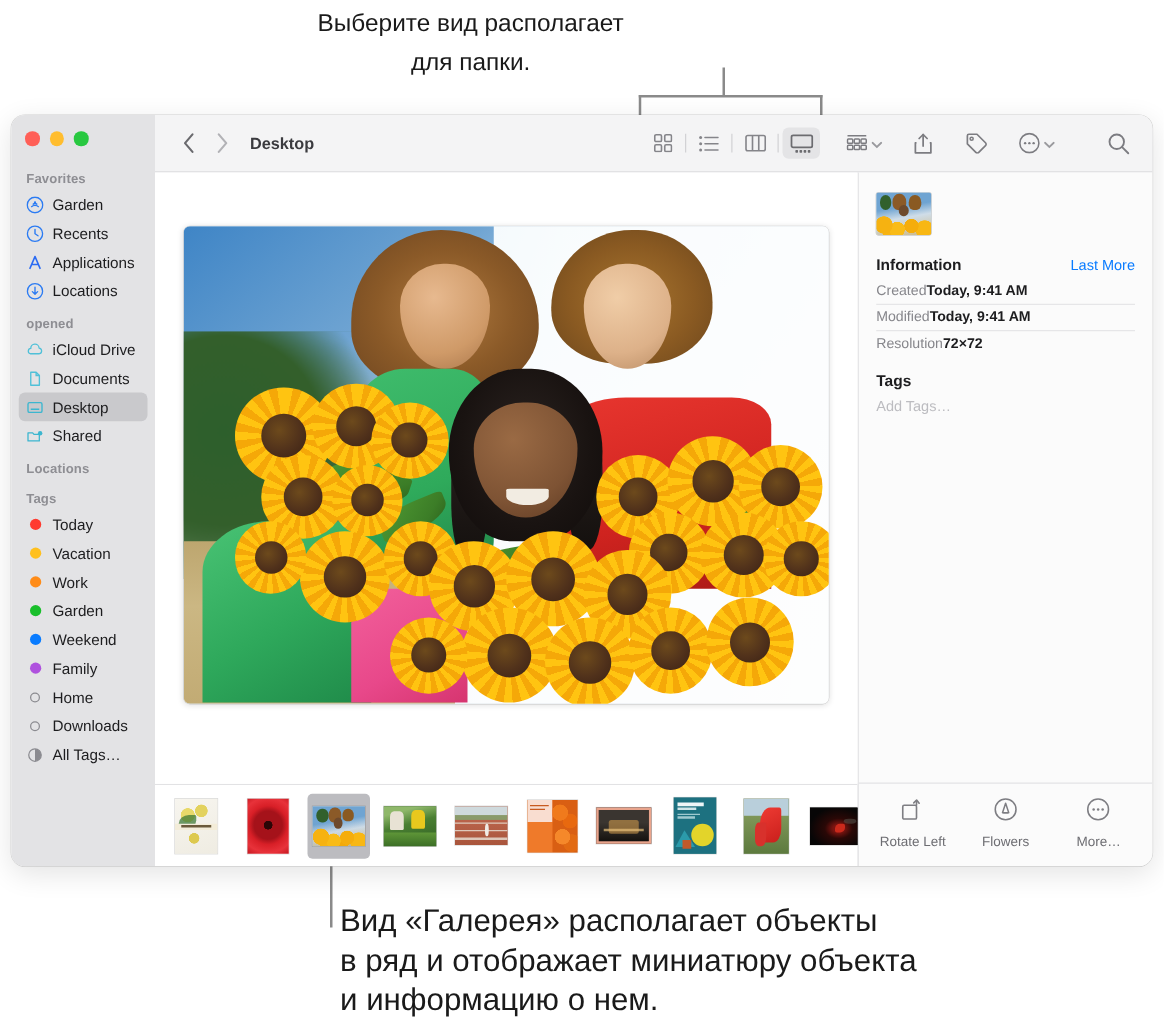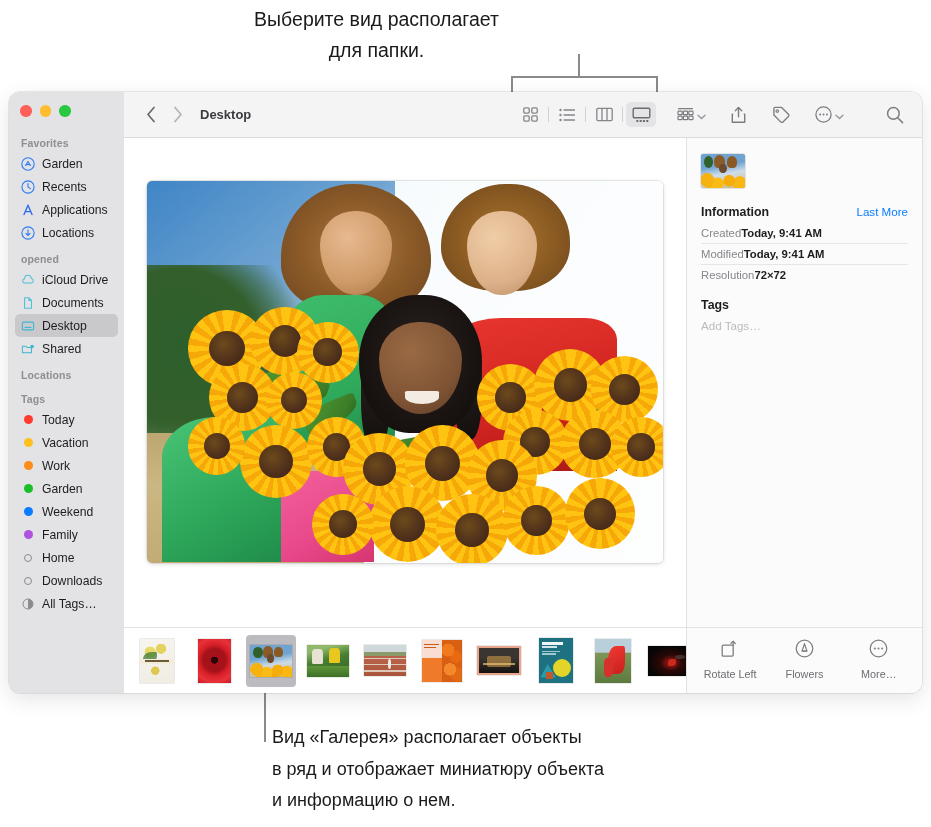--- a/index.html
+++ b/index.html
@@ -19,21 +19,21 @@
     line-height: 31px;
     white-space: pre;
   }
   #callout-top {
     top: 4px; left: 0; width: 931px;
     text-align: center;
     padding-right: 178px;
   }
   #callout-bottom {
     top: 722px; left: 272px;
-    font-size: 18px; line-height: 31.5px;
+    font-size: 25px; line-height: 31.5px;
   }
   .bracket {
     position: absolute;
     border: 2px solid #8a8a8a;
     border-bottom: none;
   }
   #bracket-top { left: 511px; top: 76px; width: 147px; height: 18px; }
   #stem-top {
     position: absolute; left: 578px; top: 54px;
     width: 2px; height: 23px; background: #8a8a8a;

